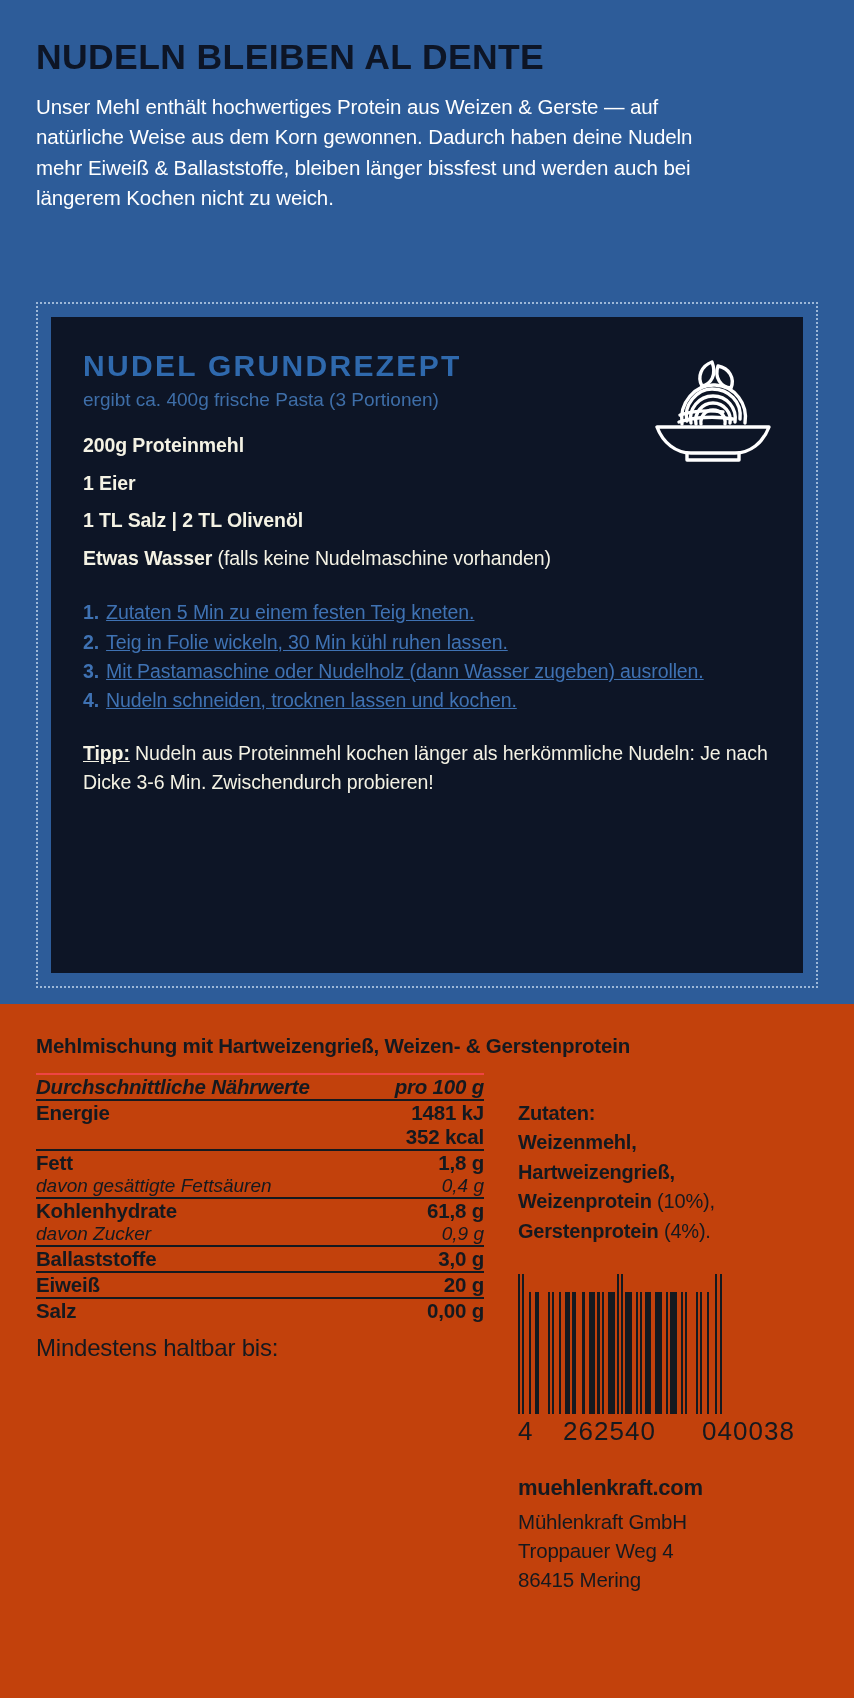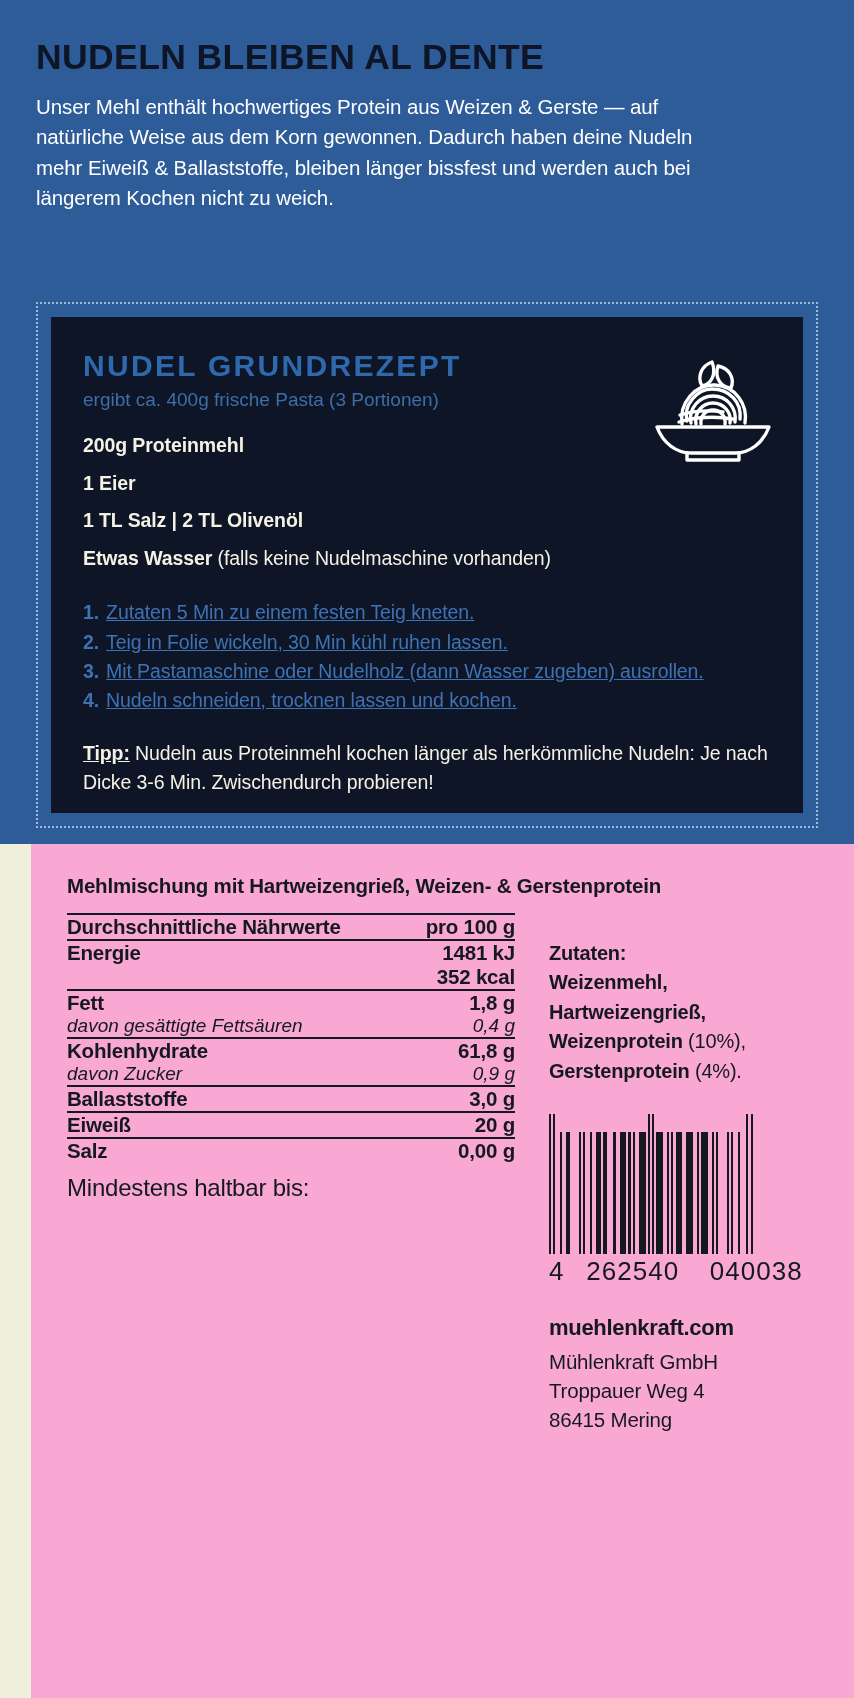--- a/index.html
+++ b/index.html
@@ -8,21 +8,21 @@
     font-family:"Liberation Sans", sans-serif;
     background:#f0efdc;
     overflow:hidden;
   }
   .page { width:854px; height:1698px; position:relative; display:flex; flex-direction:column; }
 
   
   .blue-panel {
     background:#2d5c99;
     padding:38px 36px 0 36px;
-    height:844px;
+    height:1004px;
     flex:0 0 auto;
     position:relative;
   }
   .headline {
     color:#0d1526;
     font-size:35.5px;
     font-weight:bold;
     line-height:1.12;
     letter-spacing:0.4px;
     text-transform:uppercase;
@@ -98,40 +98,39 @@
 
   
   .bowl-icon {
     position:absolute;
     right:26px; top:38px;
     width:128px; height:112px;
   }
 
   
   .cream-panel {
-    background:#f9a8d4;
+    background:#c2410c;
     flex:1 1 auto;
     padding:30px 36px 0 36px;
     position:relative;
-    margin-left:31px;
   }
   .mix-line {
     color:#15191f;
     font-size:20.5px;
     font-weight:bold;
     letter-spacing:-0.2px;
     margin-bottom:15px;
   }
   .cols { display:flex; gap:34px; }
   .col-left { width:448px; flex:0 0 448px; }
   .col-right { flex:1 1 auto; padding-top:26px; }
 
   table.nutri { width:100%; border-collapse:collapse; color:#15191f; }
   table.nutri td { padding:0; vertical-align:baseline; }
-  .rule-top td { border-top:2px solid #0f172a; }
+  .rule-top td { border-top:2px solid #ef4444;font-style:italic; }
   .rule-bot td { border-bottom:2px solid #15191f; }
   .nt-head td { font-size:20.5px; font-weight:bold; padding:5px 0 6px 0; letter-spacing:-0.2px; }
   .nt-r td { font-size:20.5px; font-weight:bold; padding:7px 0 7px 0; letter-spacing:-0.2px; }
   .nt-sub td { font-size:19px; font-style:italic; font-weight:normal; padding:0 0 6px 0; }
   .val { text-align:right; white-space:pre-line; }
   .nt-energy td { padding:8px 0 8px 0; }
   .mhd { font-size:24px; color:#15191f; padding-top:11px; letter-spacing:-0.2px; }
 
   .zutaten {
     color:#15191f;

